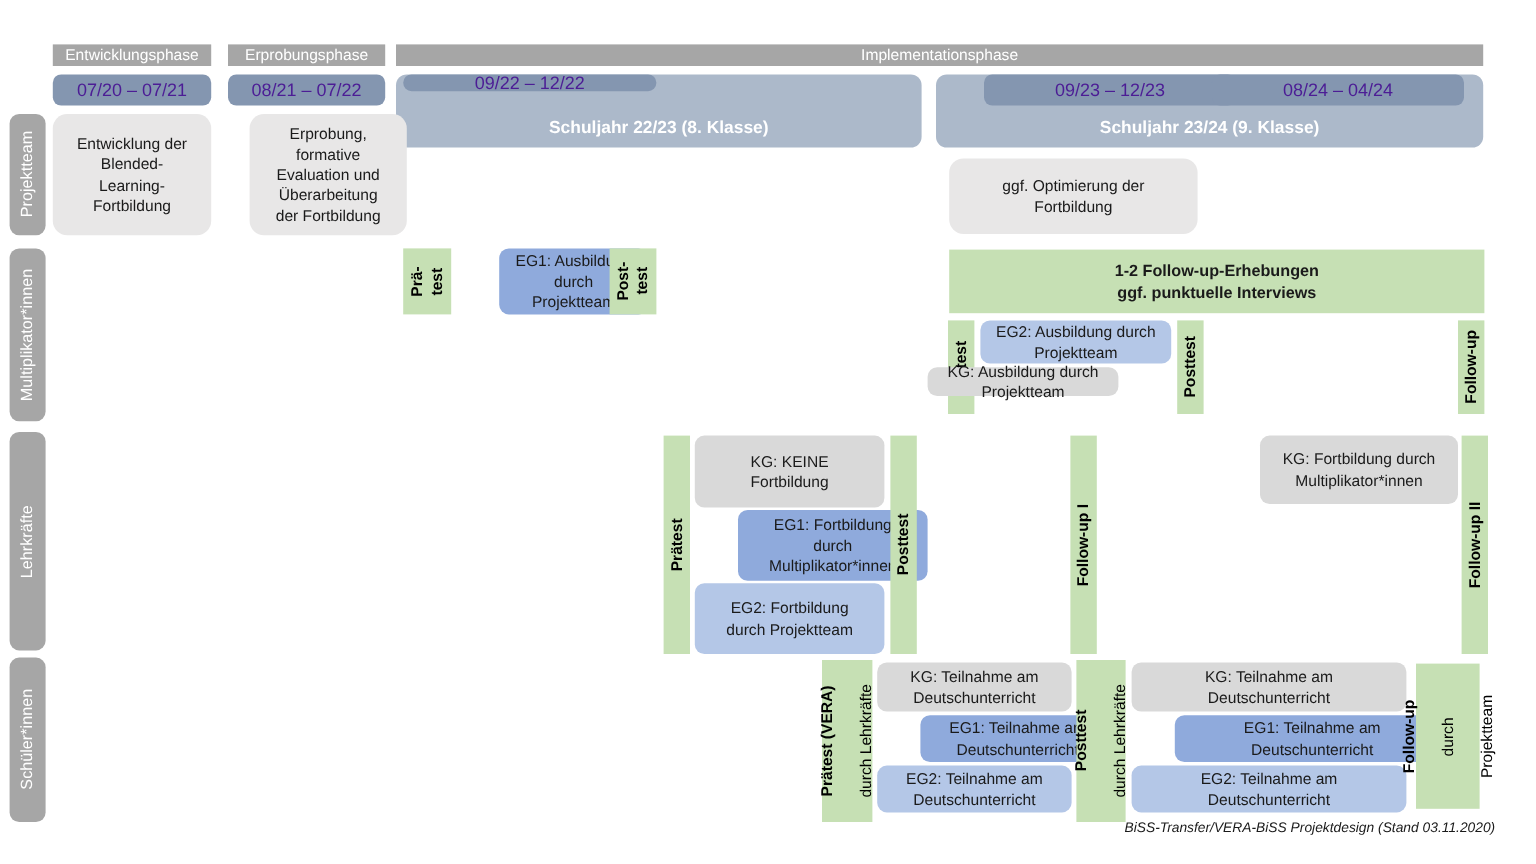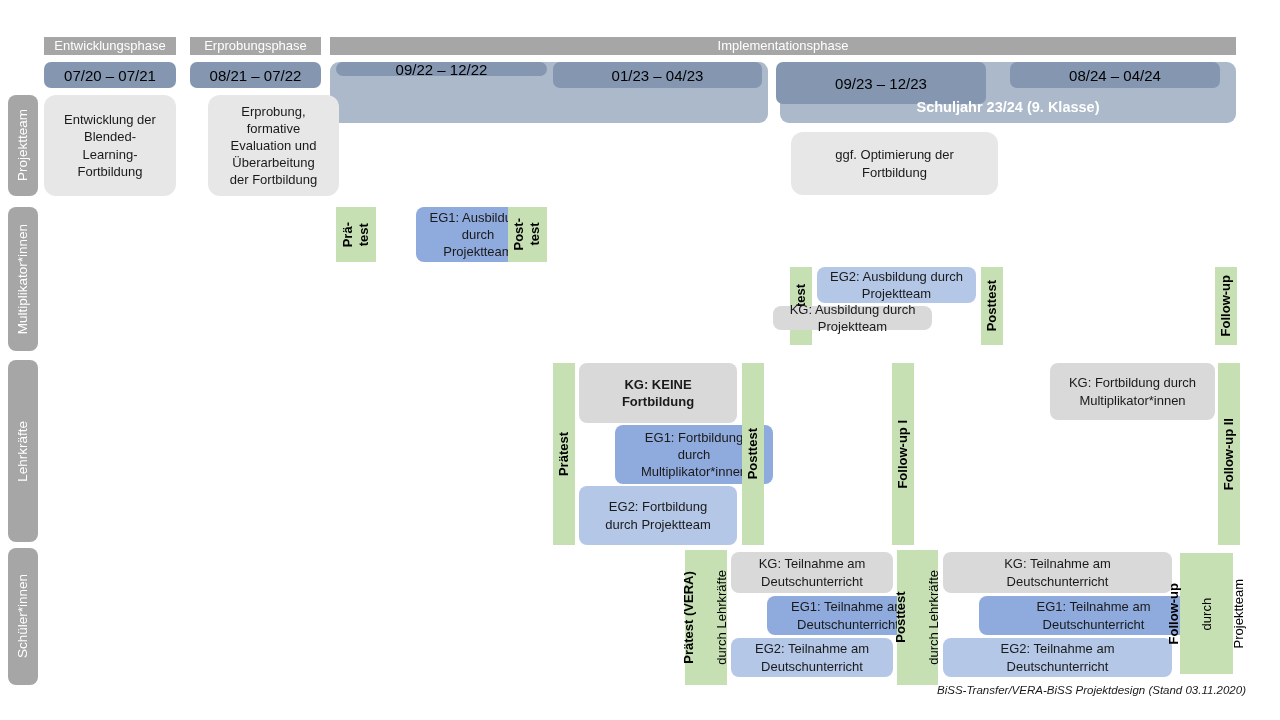--- a/index.html
+++ b/index.html
@@ -6,21 +6,21 @@
   #canvas{
     position:relative;width:1280px;height:720px;background:#ffffff;overflow:hidden;
     font-family:"Liberation Sans",sans-serif;color:#1a1a1a;
   }
   .abs{position:absolute;box-sizing:border-box;}
   
   .box{display:flex;align-items:center;justify-content:center;text-align:center;
        white-space:pre-line;line-height:1.32;font-size:13px;}
   .phase{background:#A6A6A6;color:#ffffff;font-size:13px;line-height:18px;
          display:flex;align-items:center;justify-content:center;}
-  .date{background:#8496B0;color:#000000;font-size:15px;border-radius:7px;
+  .date{background:#8496B0;color:#4c1d95;font-size:15px;border-radius:7px;
         display:flex;align-items:center;justify-content:center;}
   .ycont{background:#ACB9CA;border-radius:9px;}
   .ylabel{color:#ffffff;font-weight:bold;font-size:14.5px;
           display:flex;align-items:center;justify-content:center;}
   .gray-big{background:#E8E7E7;border-radius:12px;}
   .kg{background:#D9D9D9;border-radius:8px;}
   .eg1{background:#8FAADC;border-radius:8px;margin-left:36px;}
   .eg2{background:#B4C7E7;border-radius:8px;}
   .green{background:#C6E0B4;}
   .greenbox{font-weight:bold;}
@@ -39,21 +39,21 @@
   
   #ph-ent{left:44px;top:37px;width:132px;height:18px;}
   #ph-erp{left:190px;top:37px;width:131px;height:18px;}
   #ph-imp{left:330px;top:37px;width:906px;height:18px;}
   #dt-ent{left:44px;top:62px;width:132px;height:26px;}
   #dt-erp{left:190px;top:62px;width:131px;height:26px;}
   #yc1{left:330px;top:62px;width:438px;height:61px;}
   #yc2{left:780px;top:62px;width:456px;height:61px;}
   #dt-y1t1{left:336px;top:62px;width:211px;height:14px;}
   #dt-y1t2{left:553px;top:62px;width:209px;height:26px;}
-  #dt-y2t1{left:776px;top:62px;width:210px;height:42px;}
+  #dt-y2t1{left:820px;top:62px;width:210px;height:26px;}
   #dt-y2t2{left:1010px;top:62px;width:210px;height:26px;}
   #yl1{left:330px;top:93px;width:438px;height:28px;}
   #yl2{left:780px;top:93px;width:456px;height:28px;}
 
   #rb-pt{left:8px;top:95px;width:30px;height:101px;}
   #rb-mu{left:8px;top:207px;width:30px;height:144px;}
   #rb-le{left:8px;top:360px;width:30px;height:182px;}
   #rb-sc{left:8px;top:548px;width:30px;height:137px;}
 
   #pt-b1{left:44px;top:95px;width:132px;height:101px;}
@@ -64,21 +64,21 @@
   #mu-eg1{left:380px;top:207px;width:124px;height:55px;}
   #mu-post{left:508px;top:207px;width:39px;height:55px;}
   #mu-fub{left:791px;top:208px;width:446px;height:53px;font-size:13.5px;}
   #mu-pre2{left:790px;top:267px;width:22px;height:78px;}
   #mu-eg2{left:817px;top:267px;width:159px;height:36px;}
   #mu-kg{left:773px;top:306px;width:159px;height:24px;}
   #mu-post2{left:981px;top:267px;width:22px;height:78px;}
   #mu-fu{left:1215px;top:267px;width:22px;height:78px;}
 
   #le-pre{left:553px;top:363px;width:22px;height:182px;}
-  #le-kg{left:579px;top:363px;width:158px;height:60px;font-weight:bold;}
+  #le-kg{left:579px;top:363px;width:158px;height:60px;}
   #le-eg1{left:579px;top:425px;width:158px;height:59px;}
   #le-eg2{left:579px;top:486px;width:158px;height:59px;}
   #le-post{left:742px;top:363px;width:22px;height:182px;}
   #le-fu1{left:892px;top:363px;width:22px;height:182px;}
   #le-kg2{left:1050px;top:363px;width:165px;height:57px;}
   #le-fu2{left:1218px;top:363px;width:22px;height:182px;}
 
   #sc-pre{left:685px;top:550px;width:42px;height:135px;}
   #sc-kg{left:731px;top:552px;width:162px;height:41px;}
   #sc-eg1{left:731px;top:596px;width:162px;height:39px;}
@@ -99,23 +99,23 @@
   <div class="abs phase" id="ph-ent">Entwicklungsphase</div>
   <div class="abs phase" id="ph-erp">Erprobungsphase</div>
   <div class="abs phase" id="ph-imp">Implementationsphase</div>
 
   <div class="abs date" id="dt-ent">07/20 – 07/21</div>
   <div class="abs date" id="dt-erp">08/21 – 07/22</div>
 
   <div class="abs ycont" id="yc1"></div>
   <div class="abs ycont" id="yc2"></div>
   <div class="abs date" id="dt-y1t1">09/22 – 12/22</div>
-  <div class="abs date" id="dt-y1t2">01/23 – 04/23</div>
   <div class="abs date" id="dt-y2t1">09/23 – 12/23</div>
   <div class="abs date" id="dt-y2t2">08/24 – 04/24</div>
+  <div class="abs ylabel" id="yl1">Schuljahr 22/23 (8. Klasse)</div>
   <div class="abs ylabel" id="yl2">Schuljahr 23/24 (9. Klasse)</div>
 
   <div class="abs rowbar" id="rb-pt">
     <span class="vt vlabel">Projektteam</span>
   </div>
   <div class="abs rowbar" id="rb-mu">
     <span class="vt vlabel">Multiplikator*innen</span>
   </div>
   <div class="abs rowbar" id="rb-le">
     <span class="vt vlabel">Lehrkräfte</span>
@@ -140,20 +140,22 @@
     <span class="vt gvt">Prä-
 test</span>
   </div>
   <div class="abs box eg1" id="mu-eg1">EG1: Ausbildung
 durch
 Projektteam</div>
   <div class="abs green vwrap" id="mu-post">
     <span class="vt gvt">Post-
 test</span>
   </div>
+  <div class="abs box green greenbox" id="mu-fub">1-2 Follow-up-Erhebungen
+ggf. punktuelle Interviews</div>
   <div class="abs green vwrap" id="mu-pre2">
     <span class="vt gvt">Prätest</span>
   </div>
   <div class="abs box eg2" id="mu-eg2">EG2: Ausbildung durch
 Projektteam</div>
   <div class="abs box kg" id="mu-kg">KG: Ausbildung durch
 Projektteam</div>
   <div class="abs green vwrap" id="mu-post2">
     <span class="vt gvt">Posttest</span>
   </div>

